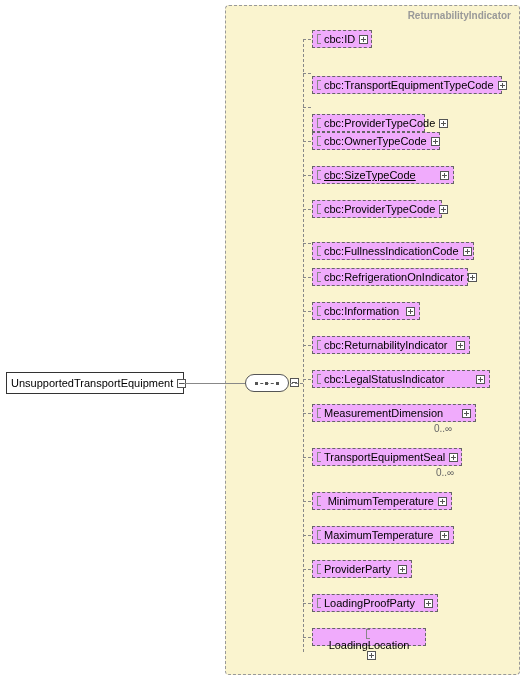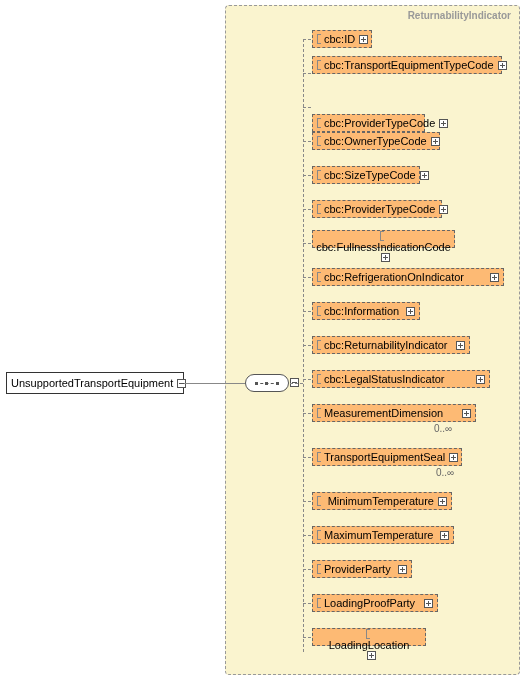--- a/index.html
+++ b/index.html
@@ -106,21 +106,21 @@
     position: absolute;
     height: 1px;
     background: #888;
   }
   .line-h.dashed { border-top: 1px dashed #888; background: none; }
   .child-node {
     position: absolute;
     left: 312px;
     height: 18px;
     border: 1px dashed #666;
-    background: #fdba74;
+    background: #f0abfc;
     display: flex;
     align-items: center;
     padding: 0 4px;
   }
   .child-node .tick {
     width: 4px;
     height: 10px;
     border-left: 1px solid #888;
     border-top: 1px solid #888;
     border-bottom: 1px solid #888;
@@ -171,57 +171,57 @@
 <div class="line-h dashed" style="left:290px; top:383px; width:13px;"></div>
 
 <div id="children-container">
     <div class="hstub" style="left: 303px; top: 39px;"></div>
     <div class="child-node" style="top: 30px; width: 60px;">
       <span class="tick"></span>
       <span class="label">cbc:ID</span>
       <span class="expand-btn expand-plus"></span>
     </div>
     <div class="hstub" style="left: 303px; top: 73px;"></div>
-    <div class="child-node" style="top: 56px; width: 190px;">
+    <div class="child-node" style="top: 76px; width: 190px;">
       <span class="tick"></span>
       <span class="label">cbc:TransportEquipmentTypeCode</span>
       <span class="expand-btn expand-plus"></span>
     </div>
     <div class="hstub" style="left: 303px; top: 107px;"></div>
     <div class="child-node" style="top: 114px; width: 113px;">
       <span class="tick"></span>
       <span class="label">cbc:ProviderTypeCode</span>
       <span class="expand-btn expand-plus"></span>
     </div>
     <div class="hstub" style="left: 303px; top: 141px;"></div>
     <div class="child-node" style="top: 132px; width: 128px;">
       <span class="tick"></span>
       <span class="label">cbc:OwnerTypeCode</span>
       <span class="expand-btn expand-plus"></span>
     </div>
     <div class="hstub" style="left: 303px; top: 175px;"></div>
-    <div class="child-node" style="top: 166px; width: 108px;">
+    <div class="child-node" style="top: 166px; width: 142px; text-decoration: underline;">
       <span class="tick"></span>
       <span class="label">cbc:SizeTypeCode</span>
       <span class="expand-btn expand-plus"></span>
     </div>
     <div class="hstub" style="left: 303px; top: 209px;"></div>
     <div class="child-node" style="top: 200px; width: 130px;">
       <span class="tick"></span>
       <span class="label">cbc:ProviderTypeCode</span>
       <span class="expand-btn expand-plus"></span>
     </div>
     <div class="hstub" style="left: 303px; top: 243px;"></div>
-    <div class="child-node" style="top: 230px; width: 143px; flex-direction: column;">
+    <div class="child-node" style="top: 242px; width: 162px;">
       <span class="tick"></span>
       <span class="label">cbc:FullnessIndicationCode</span>
       <span class="expand-btn expand-plus"></span>
     </div>
     <div class="hstub" style="left: 303px; top: 277px;"></div>
-    <div class="child-node" style="top: 268px; width: 192px;">
+    <div class="child-node" style="top: 268px; width: 156px;">
       <span class="tick"></span>
       <span class="label">cbc:RefrigerationOnIndicator</span>
       <span class="expand-btn expand-plus"></span>
     </div>
     <div class="hstub" style="left: 303px; top: 311px;"></div>
     <div class="child-node" style="top: 302px; width: 108px;">
       <span class="tick"></span>
       <span class="label">cbc:Information</span>
       <span class="expand-btn expand-plus"></span>
     </div>

